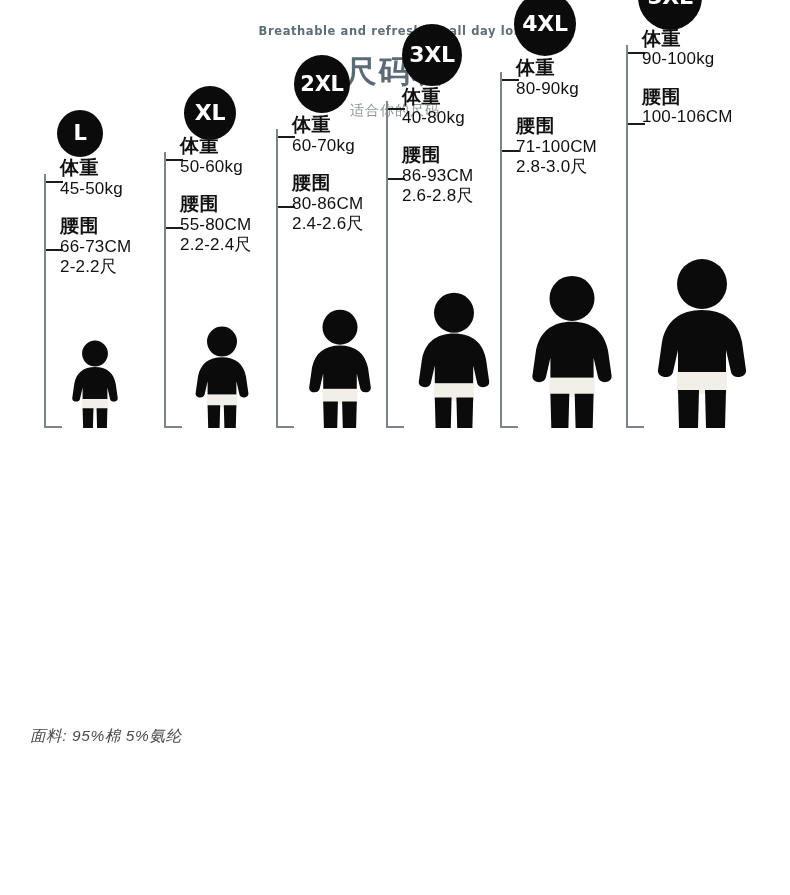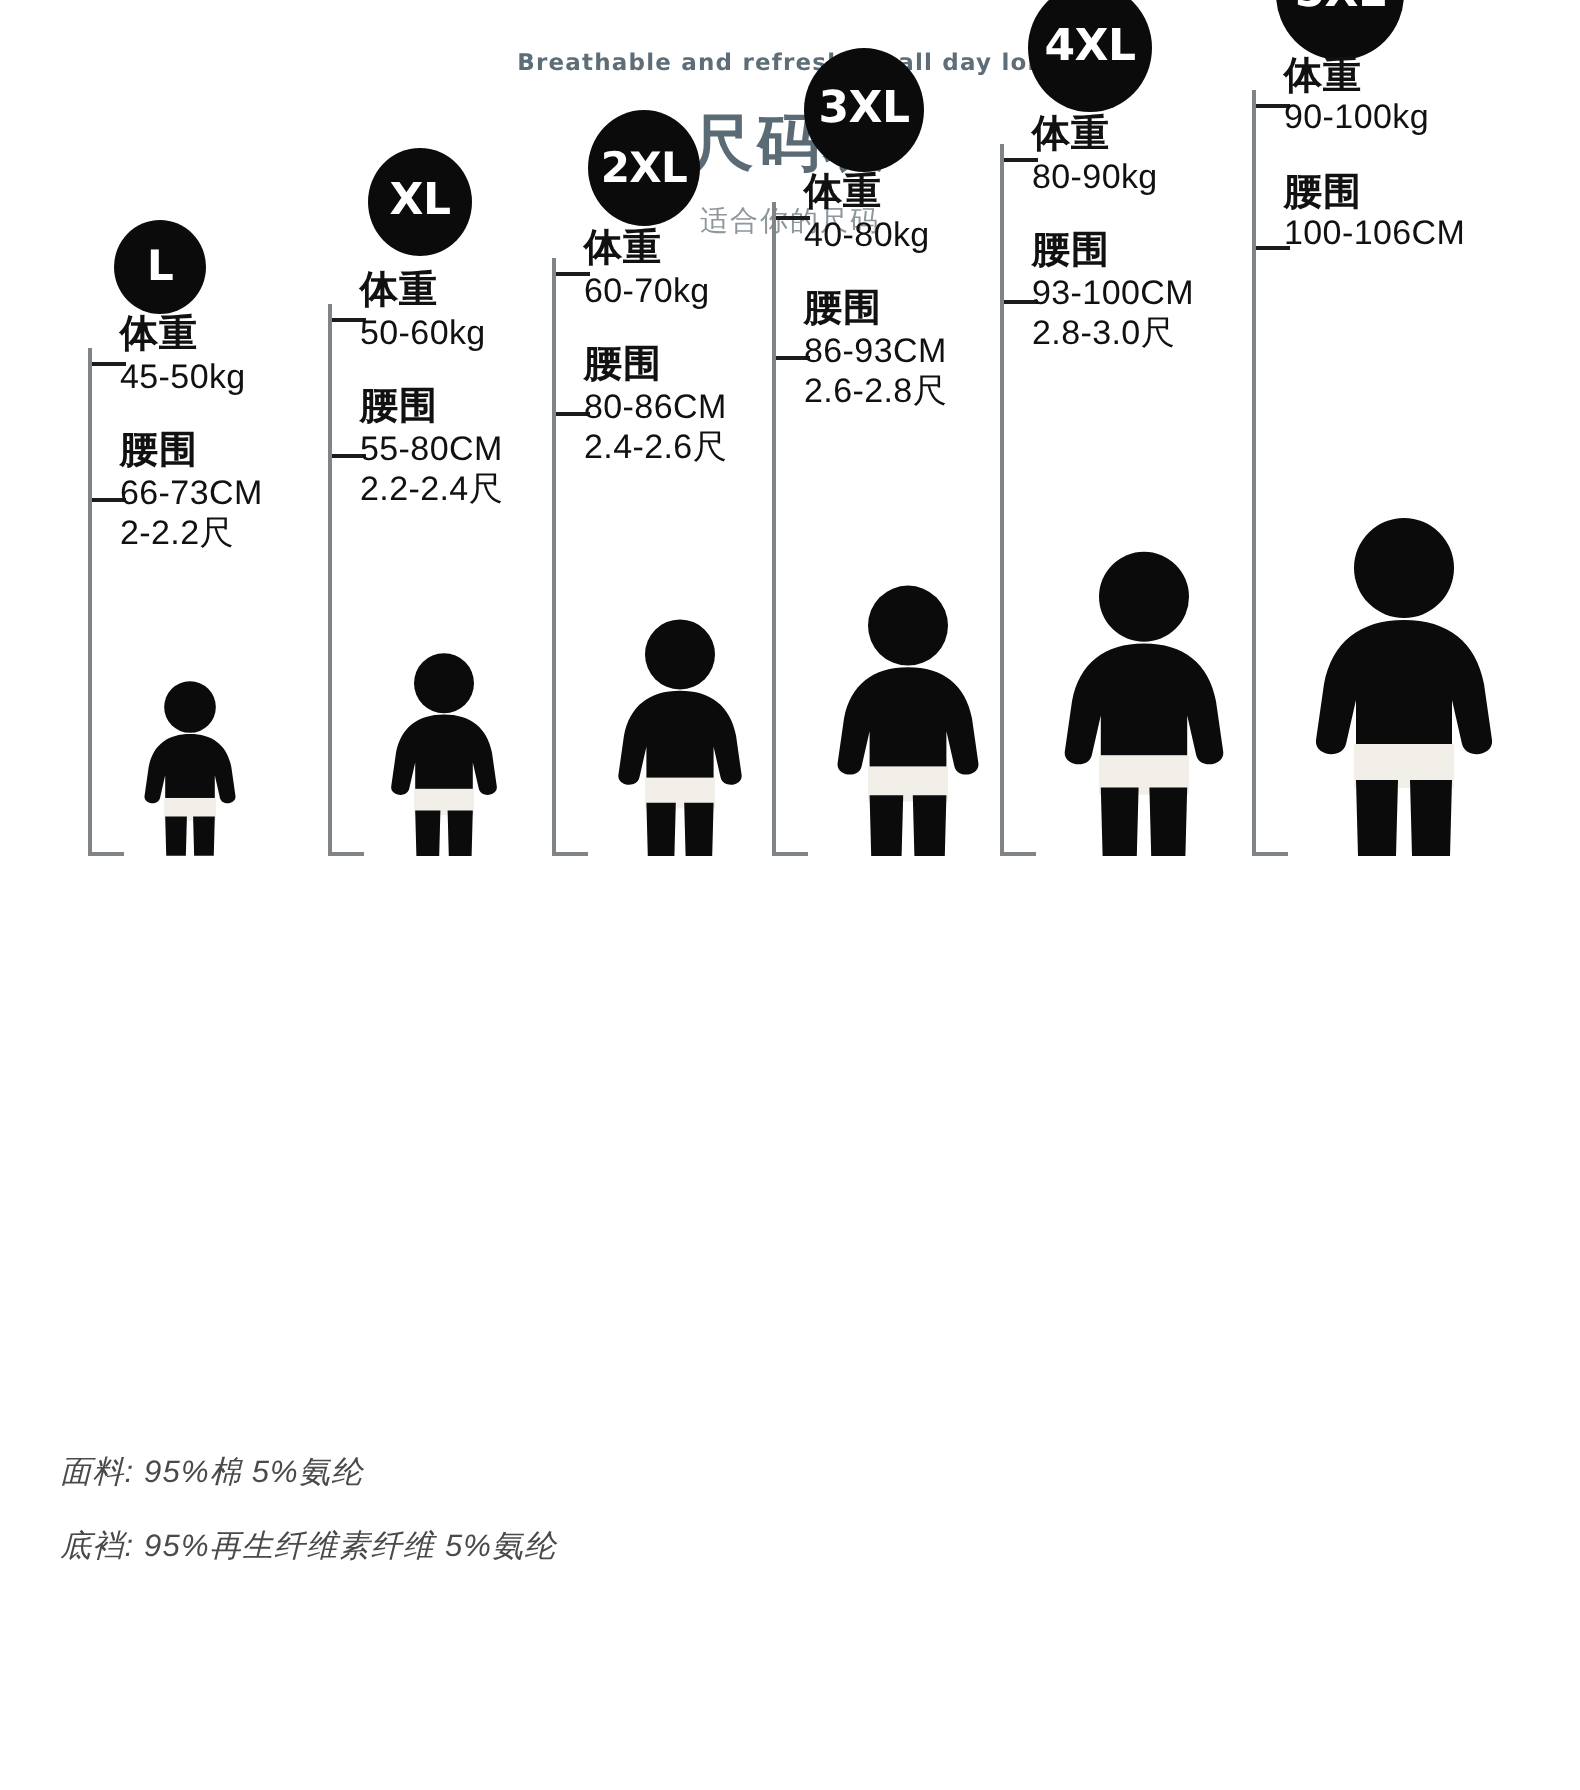--- a/index.html
+++ b/index.html
@@ -172,21 +172,21 @@
         <circle cx="60" cy="26" r="25" fill="#0b0b0b"></circle>
         <path d="M60 52 C38 52 24 63 20 84 L16 112 C15 120 29 122 31 114 L36 92 L36 118 L84 118 L84 92 L89 114 C91 122 105 120 104 112 L100 84 C96 63 82 52 60 52 Z" fill="#0b0b0b"></path>
         <rect x="35" y="114" width="50" height="22" fill="#f2efe9"></rect>
         <path d="M36 132 L57 132 L56 170 L37 170 Z" fill="#0b0b0b"></path>
         <path d="M63 132 L84 132 L83 170 L64 170 Z" fill="#0b0b0b"></path>
       </svg>
     </div>
   </div>
 
   <div class="size-group" style="left:164px;">
-    <div class="badge" style="left:20px; bottom:300px; width:52px; height:54px; font-size:22px;">XL</div>
+    <div class="badge" style="left:20px; bottom:288px; width:52px; height:54px; font-size:22px;">XL</div>
 
     <div class="bracket" style="left:0px; bottom:0px; width:17px; height:276px;">
       <div class="foot"></div>
       <div class="tick" style="top:7px;"></div>
       <div class="tick" style="top:75px;"></div>
     </div>
 
     <div class="specs" style="left:16px; bottom:172px;">
       <div class="spec-label">体重</div>
       <div class="spec-value">50-60kg</div>
@@ -272,21 +272,21 @@
       <div class="foot"></div>
       <div class="tick" style="top:7px;"></div>
       <div class="tick" style="top:78px;"></div>
     </div>
 
     <div class="specs" style="left:16px; bottom:250px;">
       <div class="spec-label">体重</div>
       <div class="spec-value">80-90kg</div>
       <div class="spec-gap"></div>
       <div class="spec-label">腰围</div>
-      <div class="spec-value">93-100CM</div>
+      <div class="spec-value">71-100CM</div>
       <div class="spec-value">2.8-3.0尺</div>
     </div>
 
     <div class="figure" style="left:18px; width:108px;">
       <svg width="108" height="153" viewBox="0 0 120 170">
         <circle cx="60" cy="26" r="25" fill="#0b0b0b"></circle>
         <path d="M60 52 C38 52 24 63 20 84 L16 112 C15 120 29 122 31 114 L36 92 L36 118 L84 118 L84 92 L89 114 C91 122 105 120 104 112 L100 84 C96 63 82 52 60 52 Z" fill="#0b0b0b"></path>
         <rect x="35" y="114" width="50" height="22" fill="#f2efe9"></rect>
         <path d="M36 132 L57 132 L56 170 L37 170 Z" fill="#0b0b0b"></path>
         <path d="M63 132 L84 132 L83 170 L64 170 Z" fill="#0b0b0b"></path>
@@ -319,14 +319,13 @@
         <path d="M36 132 L57 132 L56 170 L37 170 Z" fill="#0b0b0b"></path>
         <path d="M63 132 L84 132 L83 170 L64 170 Z" fill="#0b0b0b"></path>
       </svg>
     </div>
   </div>
 
 </div>
 
 <div class="footer">
   <div class="footer-line">面料: 95%棉 5%氨纶</div>
-  <div class="footer-line">底裆: 95%再生纤维素纤维 5%氨纶</div>
 </div>
 
 </body></html>

